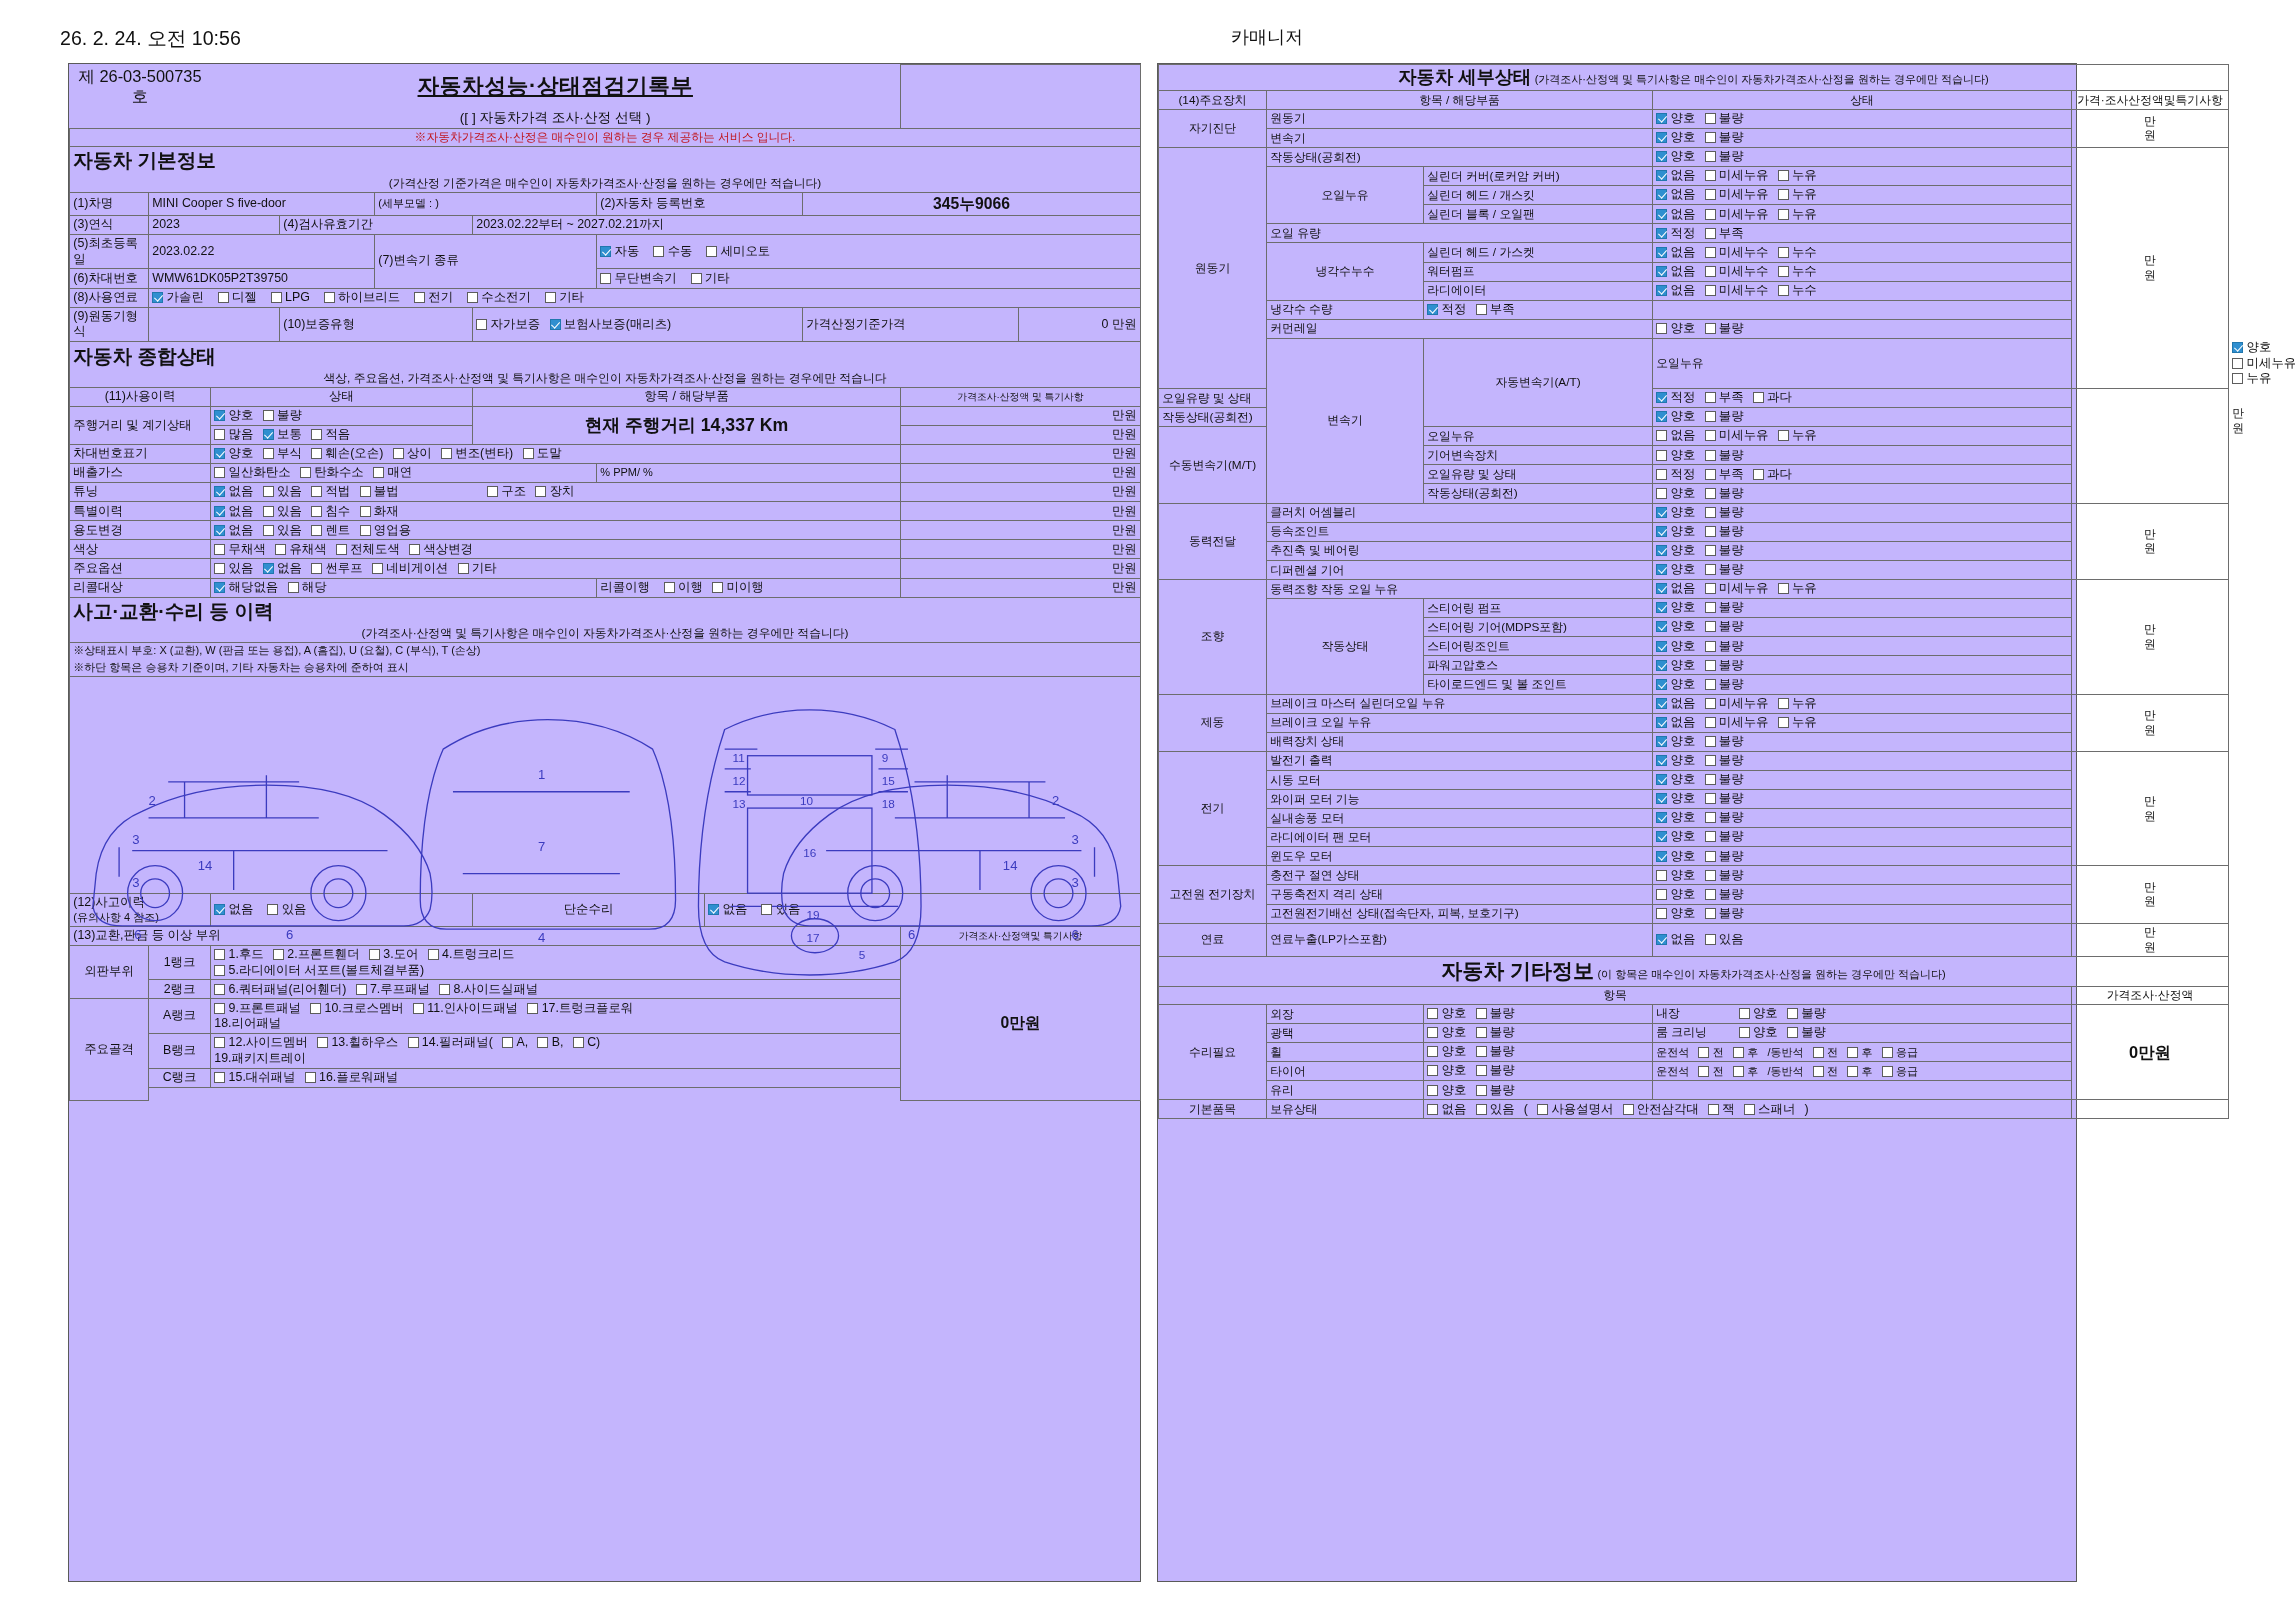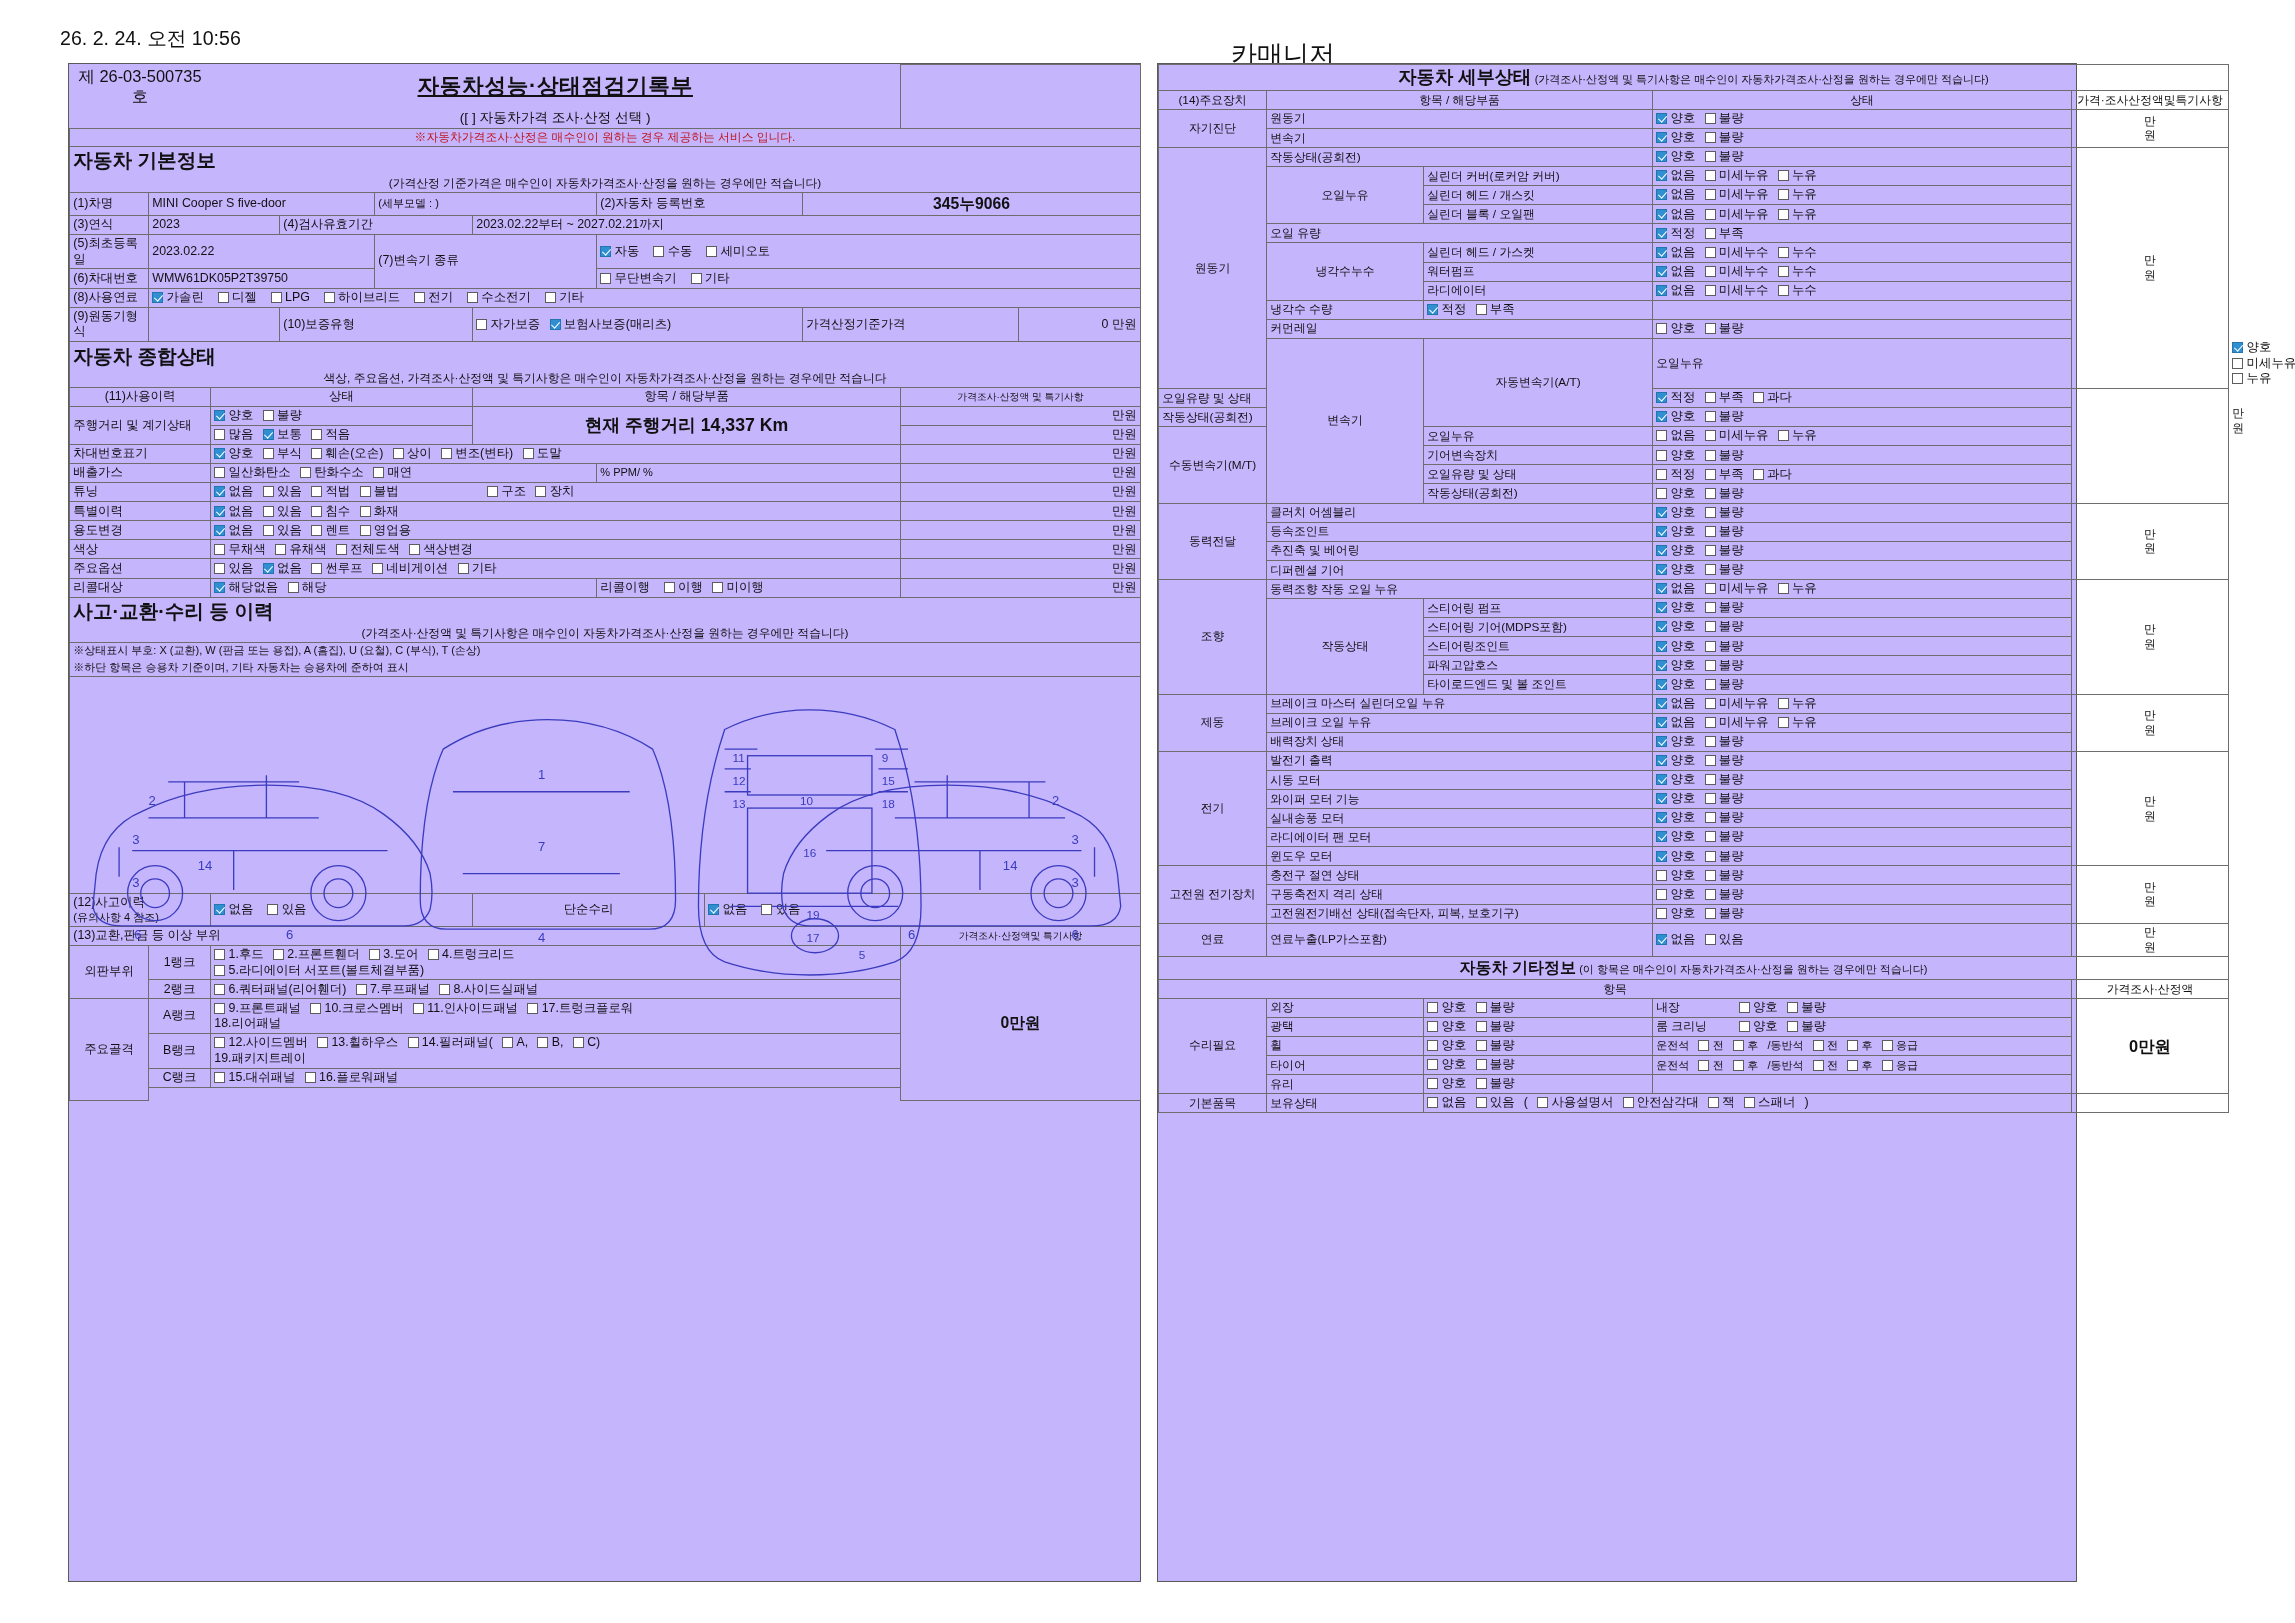--- a/index.html
+++ b/index.html
@@ -10,21 +10,21 @@
     font-family: "Liberation Sans", sans-serif;
     color: #111;
     position: relative;
     overflow: hidden;
   }
   .page { position:absolute; inset:0;border-radius:8px; }
 
   
   .topbar { position:absolute; top:25px; left:0; width:100%; height:29px; }
   .topbar .tstamp { position:absolute; left:60px; top:0; font-size:19.6px; }
-  .topbar .appname { position:absolute; left:1231px; top:12px; font-size:26px; }
+  .topbar .appname { position:absolute; left:1231px; top:0; font-size:18px; }
 
   
   .sheet { position:absolute; border:1.3px solid #5a5a5a; background:#c4b5fd; }
   #left-sheet  { left:68px;  top:63px;  width:1073px; height:1519px; }
   #right-sheet { left:1157px; top:63px;  width:920px; height:1519px; }
 
   table { border-collapse: collapse; width:100%; table-layout: fixed; }
   td, th { border:0.7px solid #6d6d6d; padding:1.3px 3.3px; font-size:12.4px; vertical-align:middle; line-height:1.25; }
   .big-title { font-size:21.6px; font-weight:bold; text-align:center; letter-spacing:0.7px; }
   .mid-title { font-size:19.6px; font-weight:bold; text-align:left; }
@@ -811,21 +811,21 @@
         <td colspan="2" class="l">연료누출(LP가스포함)</td>
         <td class="l">
           <span class="opt tight"><span class="cb on"></span><span>없음</span></span>
           <span class="opt tight"><span class="cb"></span><span>있음</span></span>
         </td>
         <td class="won">만<br>원</td>
       </tr>
 
       <tr>
         <td colspan="5" class="c">
-          <span class="b" style="font-size:16px;margin-top:8px;">자동차 기타정보</span>
+          <span class="b" style="font-size:21px;margin-top:8px;">자동차 기타정보</span>
           <span class="sm">(이 항목은 매수인이 자동차가격조사·산정을 원하는 경우에만 적습니다)</span>
         </td>
       </tr>
       <tr>
         <td colspan="4" class="c">항목</td>
         <td class="c">가격조사·산정액</td>
       </tr>
 
       <tr>
         <td rowspan="5" class="c">수리필요</td>

